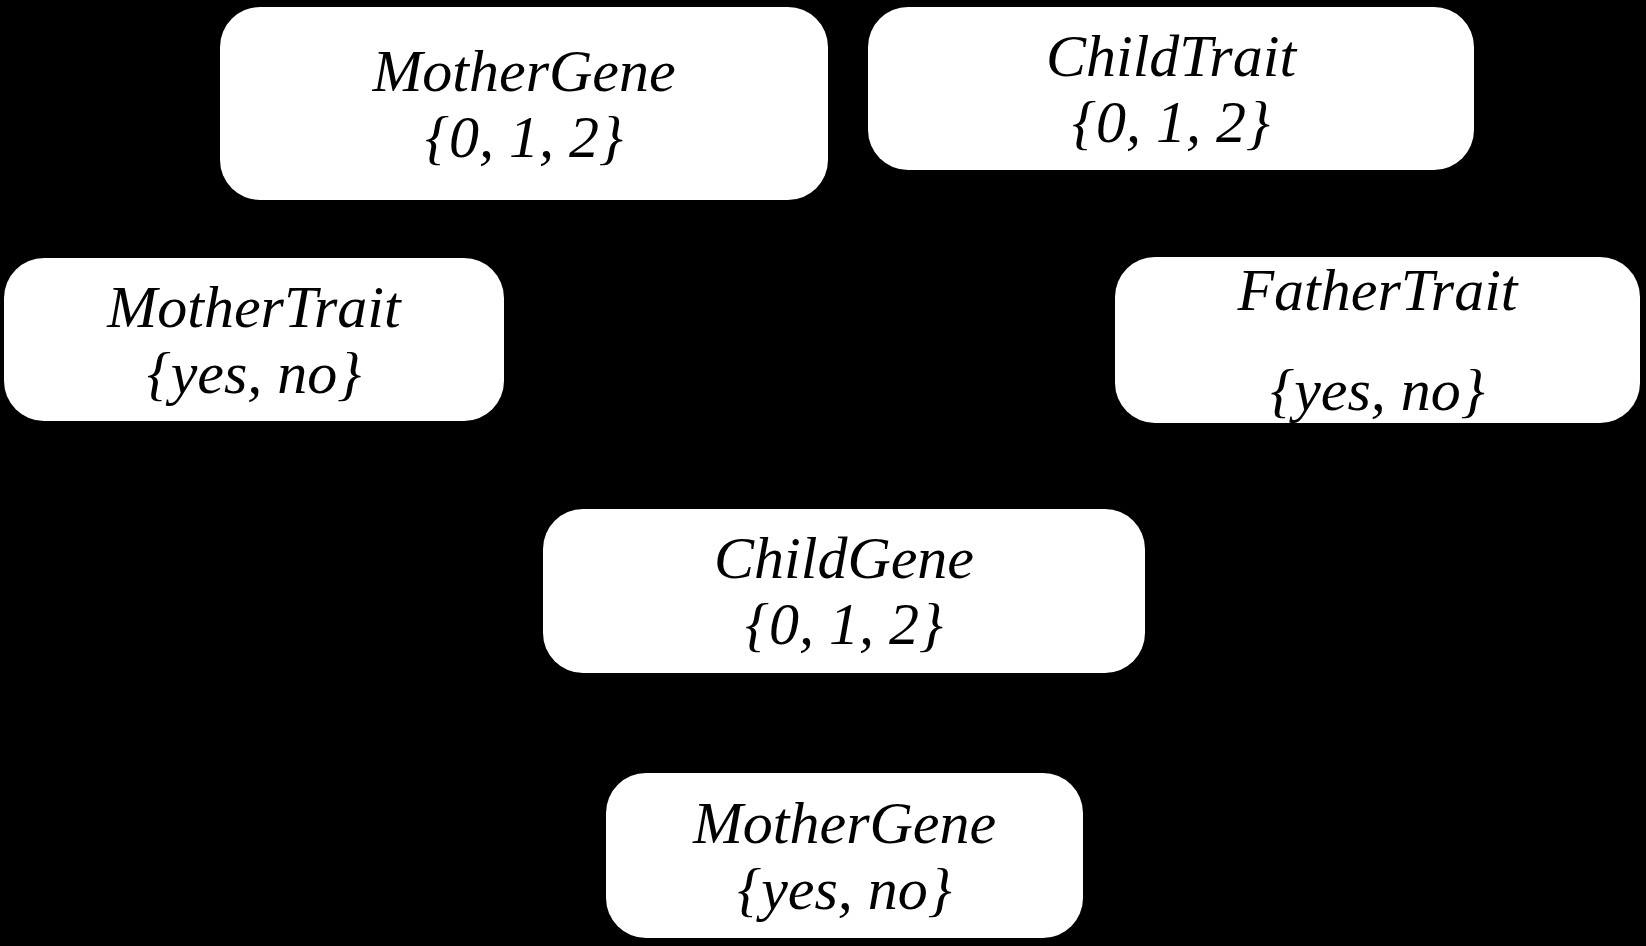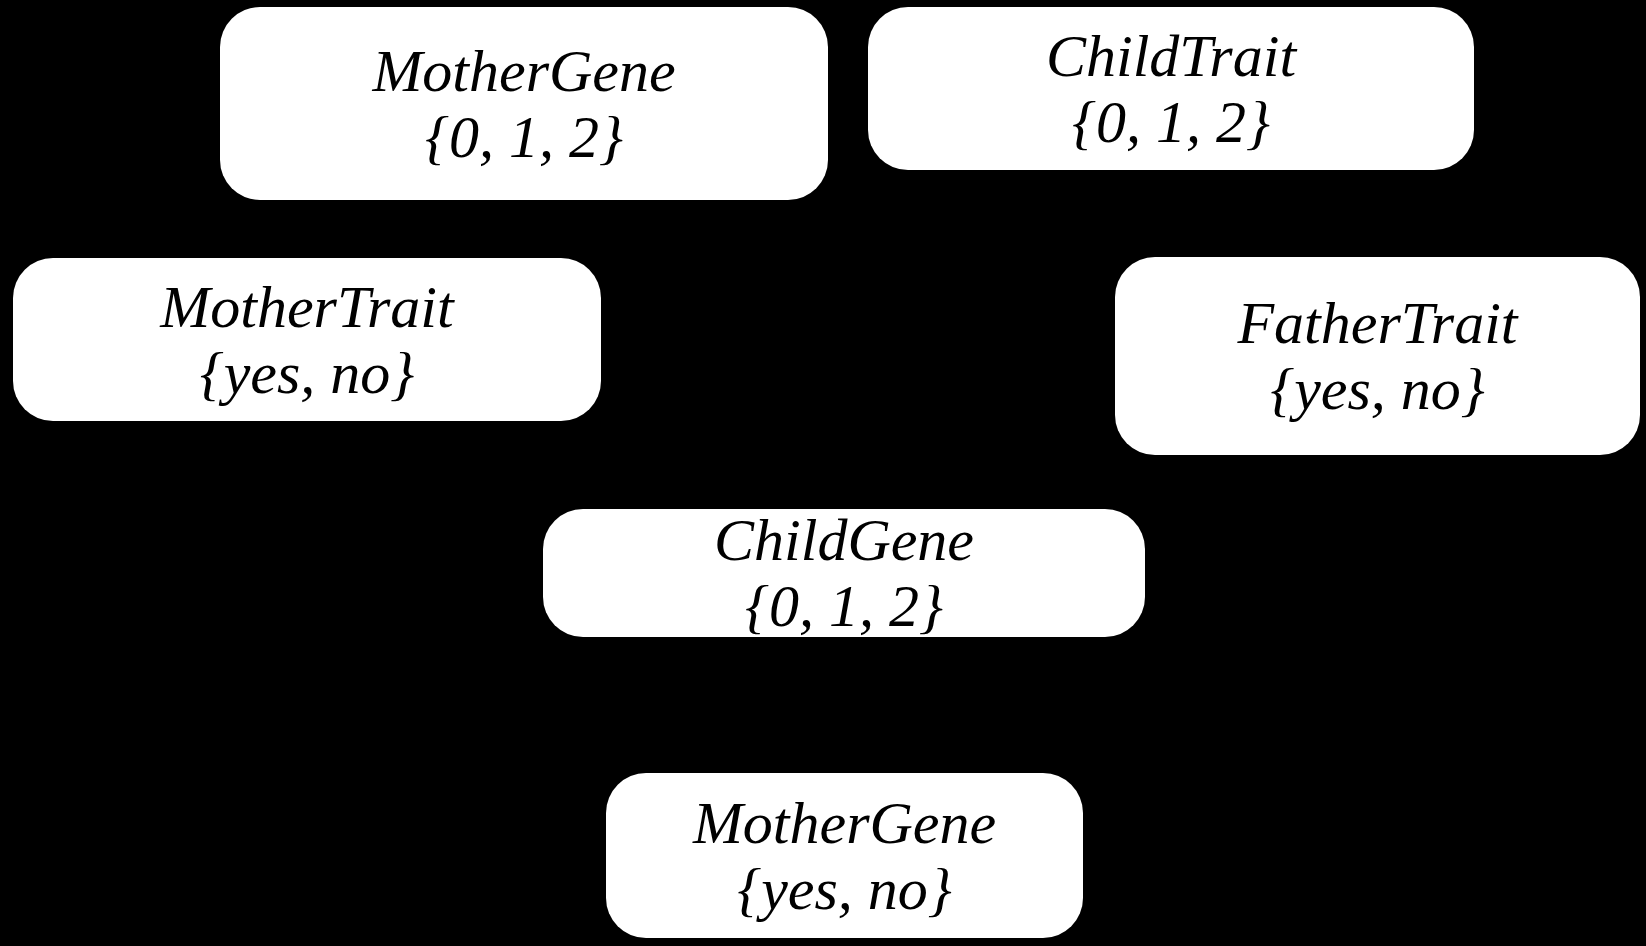--- a/index.html
+++ b/index.html
@@ -34,23 +34,23 @@
     line-height: 66px;
   }
   .node .node-label,
   .node .node-states {
     display: block;
     white-space: nowrap;
   }
   
   .pos-mother-gene  { left: 220px;  top: 7px;   width: 608px; height: 193px; }
   .pos-father-gene  { left: 868px;  top: 7px;   width: 606px; height: 163px; }
-  .pos-mother-trait { left: 13px;    top: 258px; width: 588px; height: 163px; text-align: right; }
-  .pos-father-trait { left: 1115px; top: 257px; width: 525px; height: 198px; }
-  .pos-child-gene   { left: 543px;  top: 509px; width: 602px; height: 128px; }
+  .pos-mother-trait { left: 4px;    top: 258px; width: 500px; height: 163px; text-align: right; }
+  .pos-father-trait { left: 1115px; top: 257px; width: 525px; height: 166px; justify-content: space-between; }
+  .pos-child-gene   { left: 543px;  top: 509px; width: 602px; height: 164px; }
   .pos-child-trait  { left: 606px;  top: 773px; width: 477px; height: 165px; }
 </style>
 </head>
 <body>
 
 <div class="canvas">
 
   <div class="node pos-mother-gene">
     <span class="node-label">MotherGene</span>
     <span class="node-states">{0, 1, 2}</span>

